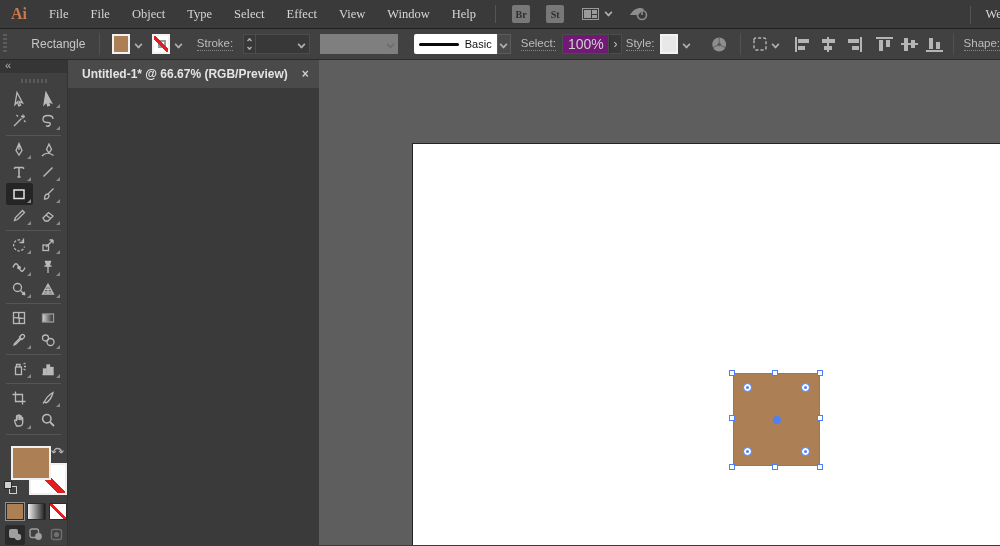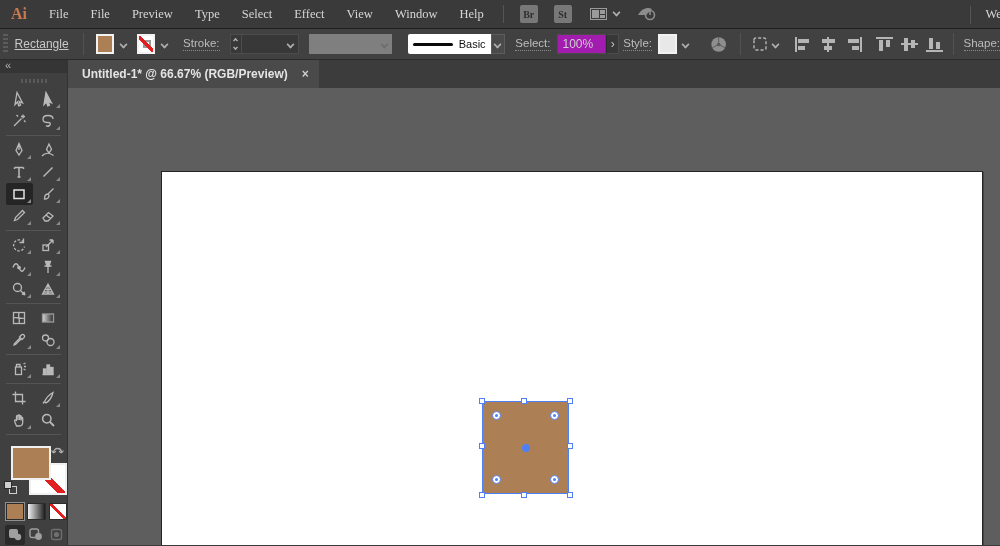--- a/index.html
+++ b/index.html
@@ -27,21 +27,21 @@
   .gpu-icon { margin-left:16px; }
   .workspace { position:absolute; right:-8px; top:0; height:29px; display:flex; align-items:center; }
   .workspace .vsep { margin-right:14px; }
   .workspace-label { color:#d6d6d6; font-size:12.5px; }
 
   
   .controlbar { height:31px; background:#414141; border-bottom:1px solid #2b2b2b;
     display:flex; align-items:center; }
   .grip { width:5px; height:20px; margin-left:3px;
     background:repeating-linear-gradient(to bottom,#5c5c5c 0 2px,transparent 2px 4px); }
-  .ctx-label { color:#c8c8c8; font-size:12px; margin-left:7px;text-decoration:underline; }
+  .ctx-label { color:#c8c8c8; font-size:12px; margin-left:24px; }
   .cb-sep { width:1px; height:22px; background:#2e2e2e; border-right:1px solid #525252; margin-left:14px; }
   .swatch-fill { width:20px; height:20px; border:2px solid #f2f2f2; background:#ac8054; margin-left:12px; }
   .swatch-stroke { width:20px; height:20px; border:2px solid #f2f2f2; background:#fff;
     margin-left:7px; position:relative; }
   .swatch-stroke .hollow { position:absolute; left:4px; top:4px; width:8px; height:8px;
     border:2px solid #9a9a9a; }
   .red-slash { position:absolute; inset:0;
     background:linear-gradient(45deg, transparent 42%, #e02020 42%, #e02020 58%, transparent 58%); }
   .chev-btn { width:15px; height:20px; margin-left:2px; display:flex; align-items:center;
     justify-content:center; background:#414141; }
@@ -58,22 +58,22 @@
   .stroke-field { width:62px; justify-content:flex-end; padding-right:4px; }
   .dd-disabled { width:90px; height:20px; background:#7f7f7f; margin-left:10px;
     display:flex; align-items:center; justify-content:flex-end; padding-right:4px; }
   .dd-disabled .chev { border-color:#6d6d6d; }
   .brush-field { width:86px; height:20px; background:#fff; border-radius:2px 0 0 2px;
     margin-left:16px; display:flex; align-items:center; padding:8px 5px; }
   .brush-line { flex:0 0 40px; height:3px; background:#0a0a0a; border-radius:2px; }
   .brush-name { color:#111; font-size:11px; margin-left:6px; }
   .brush-chev { width:16px; height:20px; background:#4a4a4a; border:1px solid #5c5c5c;
     display:flex; align-items:center; justify-content:center; }
-  .opacity-field { width:54px; height:20px; background:#a21caf; border:1px solid #4c4c4c;
-    margin-left:6px; color:#cfcfcf; font-size:12px; display:flex; align-items:center; padding-left:5px; }
+  .opacity-field { width:54px; height:20px; background:#701a75; border:1px solid #4c4c4c;
+    margin-left:6px; color:#cfcfcf; font-size:14px; display:flex; align-items:center; padding-left:5px; }
   .opacity-arrow { width:14px; height:20px; background:#383838; border:1px solid #4c4c4c; border-left:1px solid #2c2c2c;
     color:#c0c0c0; font-size:12px; display:flex; align-items:center; justify-content:center; }
   .style-swatch { width:20px; height:20px; border:2px solid #f2f2f2; background:#e8e8e8; margin-left:6px; }
   .recolor-icon { margin-left:18px; }
   .sel-similar { margin-left:10px; display:flex; align-items:center; }
   .align-group { display:flex; align-items:center; gap:8px; margin-left:16px; }
   .align-ic { width:17px; height:15px; position:relative; }
   .align-ic .ref { position:absolute; background:#b5b5b5; }
   .align-ic .b1, .align-ic .b2 { position:absolute; background:#b5b5b5; }
   .shape-label { margin-left:10px; }
@@ -113,21 +113,21 @@
   .swatch-btn.sel { outline:1px solid #8f8f8f; }
   .sw-color { background:#ac8054; }
   .sw-grad { background:linear-gradient(to right,#f0f0f0,#1c1c1c); }
   .sw-none { background:#fff; }
   .mode-row { display:flex; gap:1px; padding-left:5px; margin-top:5px; }
   .mode-btn { width:20px; height:20px; display:flex; align-items:center; justify-content:center; }
   .mode-btn.sel { background:#2a2a2a; border-radius:2px; }
   .mode-btn svg { fill:#9f9f9f; stroke:none; }
 
   
-  .docarea { flex:1; display:flex; flex-direction:column; min-width:0; }
+  .docarea { flex:1; display:flex; flex-direction:row; min-width:0; }
   .tabbar { height:28px; background:#3c3c3c; display:flex; align-items:flex-end; }
   .doc-tab { height:28px; background:#4a4a4a; display:flex; align-items:center;
     padding:0 10px 0 14px; gap:14px; }
   .tab-title { color:#e4e4e4; font-size:12px; font-weight:bold; white-space:nowrap; }
   .tab-close { color:#cccccc; font-size:12px; font-weight:bold; }
 
   .canvas { flex:1; background:#5e5e5e; position:relative; overflow:hidden; }
   .artboard { position:absolute; left:93px; top:83px; width:822px; height:600px;
     background:#ffffff; border:1px solid #242424; box-shadow:1px 1px 0 rgba(0,0,0,.25); }
 
@@ -141,21 +141,21 @@
   .center-dot { position:absolute; left:39px; top:42px; width:8px; height:8px;
     background:#4e7ff5; border-radius:50%; }
 </style>
 </head>
 <body>
 
 <div class="menubar">
   <div class="logo">Ai</div>
   <div class="menu-item">File</div>
   <div class="menu-item">File</div>
-  <div class="menu-item">Preview</div>
+  <div class="menu-item">Object</div>
   <div class="menu-item">Type</div>
   <div class="menu-item">Select</div>
   <div class="menu-item">Effect</div>
   <div class="menu-item">View</div>
   <div class="menu-item">Window</div>
   <div class="menu-item">Help</div>
   <div class="vsep" style="margin-left:8px"></div>
   <div class="mini-app-btn">Br</div>
   <div class="mini-app-btn">St</div>
   <div class="arrange-icon">

